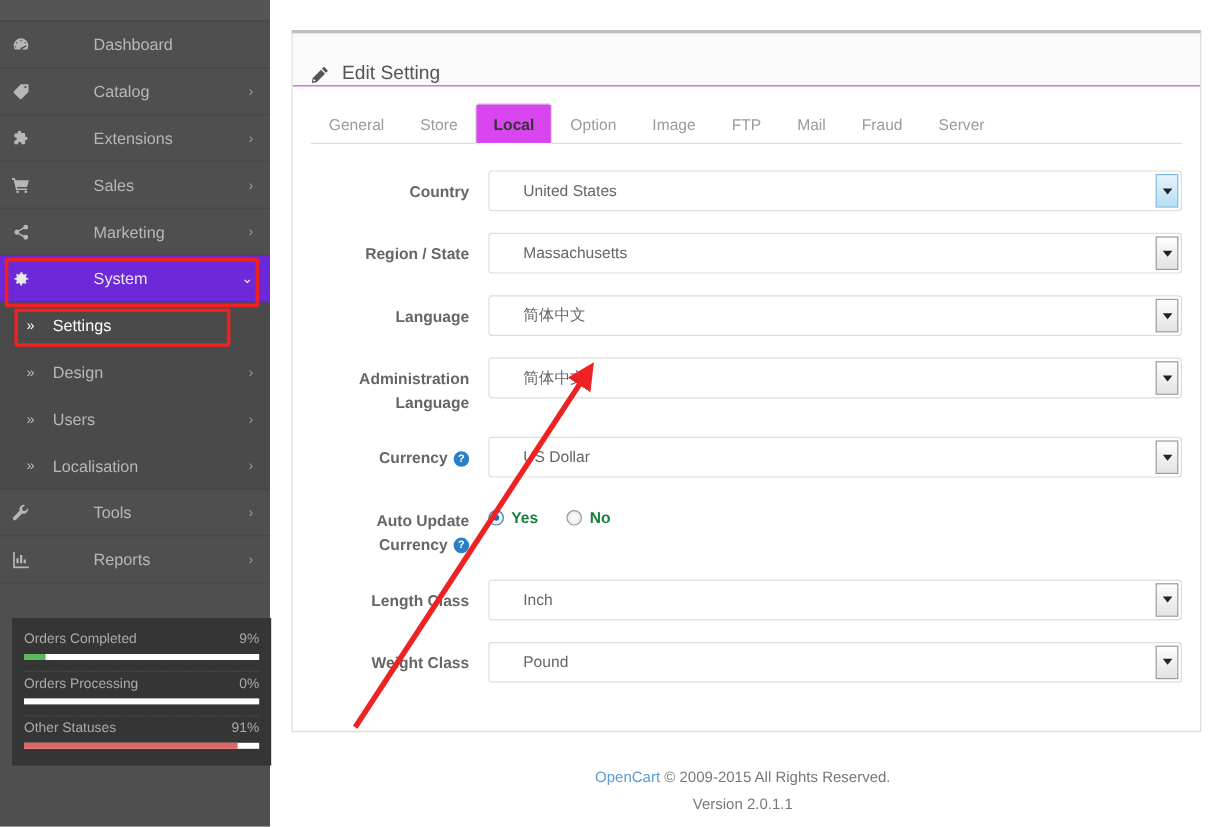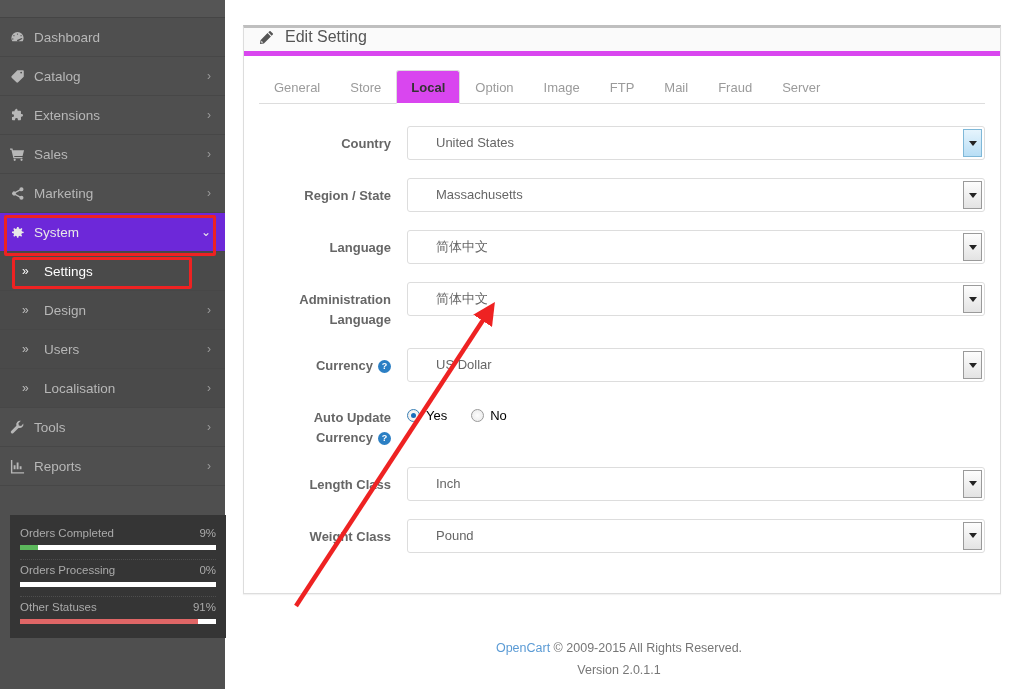--- a/index.html
+++ b/index.html
@@ -30,21 +30,21 @@
     font-size: 13.5px;
     border-bottom: 1px solid #474747;
     cursor: pointer;
     white-space: nowrap;
   }
   .nav-item .nav-icon {
     width: 24px; flex: 0 0 24px;
     display: flex; align-items: center; justify-content: flex-start;
     color: #b7b7b7;
   }
-  .nav-item .nav-label { flex: 1 1 auto; }
+  .nav-item .nav-label { flex: 1 1 auto; margin-left: 44px; }
   .nav-item .nav-caret { color: #9a9a9a; font-size: 12px; line-height: 1; }
   .nav-item.active { background: #6d28d9; color: #e8e8e8; }
   .nav-item.active .nav-icon, .nav-item.active .nav-caret { color: #e8e8e8; }
 
   .sub-item {
     display: flex; align-items: center;
     height: 39px;
     padding: 0 14px 0 22px;
     color: #b7b7b7;
     font-size: 13.5px;
@@ -91,24 +91,24 @@
   .content { position: absolute; left: 225px; top: 0; right: 0; bottom: 0; }
   .panel {
     position: absolute; left: 18px; top: 25px;
     width: 758px;
     background: #ffffff;
     border: 1px solid #dddddd;
     border-top: 3px solid #bfbfbf;
     box-shadow: 0 1px 1px rgba(0,0,0,.05);
   }
   .panel-heading {
-    height: 28px;
-    display: flex; align-items: flex-start;
+    height: 44px;
+    display: flex; align-items: flex-end;
     padding: 0 15px;
-    border-bottom: 5px solid #d946ef;
+    border-bottom: 1px solid #d946ef;
     background: #fafafa;
   }
   .panel-title { font-size: 16px; color: #555555; display:flex; align-items:center; }
   .pencil-icon { margin-right: 11px; display:inline-flex; color:#555; }
 
   .panel-body { padding: 13px 15px 22px 15px; }
 
   
   .tabs { display: flex; align-items: flex-end; border-bottom: 1px solid #dddddd; height: 35px; }
   .tab {
@@ -177,21 +177,21 @@
     border-radius: 50%;
     background: #2b7fc4;
     color: #ffffff;
     font-size: 9px; font-weight: bold;
     margin-left: 5px;
     vertical-align: 1px;
     line-height: 13px;
   }
 
   .radio-group { display: flex; align-items: center; padding-top: 8px; }
-  .radio-opt { display: flex; align-items: center; margin-right: 24px; font-size: 13px; color: #000000; }
+  .radio-opt { display: flex; align-items: center; margin-right: 24px; font-size: 13px; color: #15803d; font-weight: bold; }
   .radio-dot {
     width: 13px; height: 13px; border-radius: 50%;
     border: 1px solid #9a9a9a;
     background: radial-gradient(circle, #fdfdfd 0%, #e8e8e8 100%);
     margin-right: 6px;
     display: flex; align-items: center; justify-content: center;
   }
   .radio-dot.checked { border-color: #3a7fb5; }
   .radio-dot.checked::after {
     content: ""; width: 5px; height: 5px;

